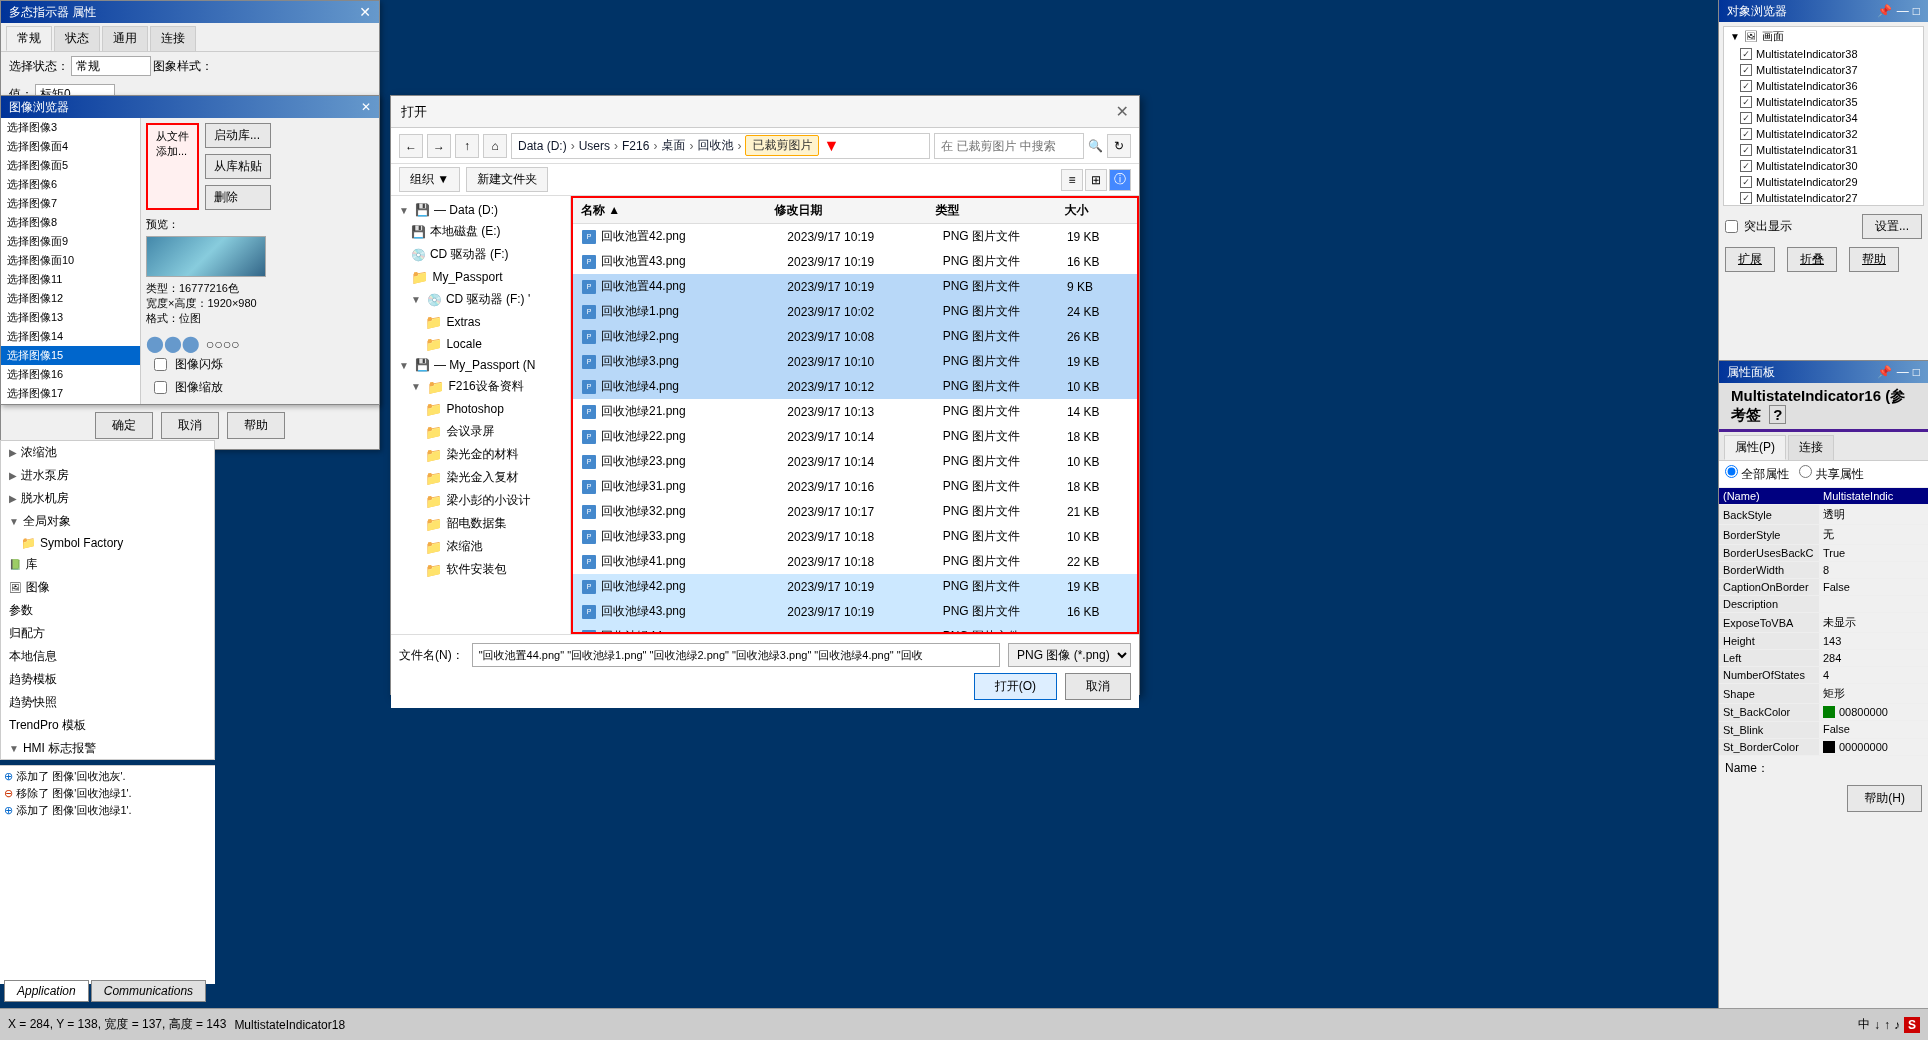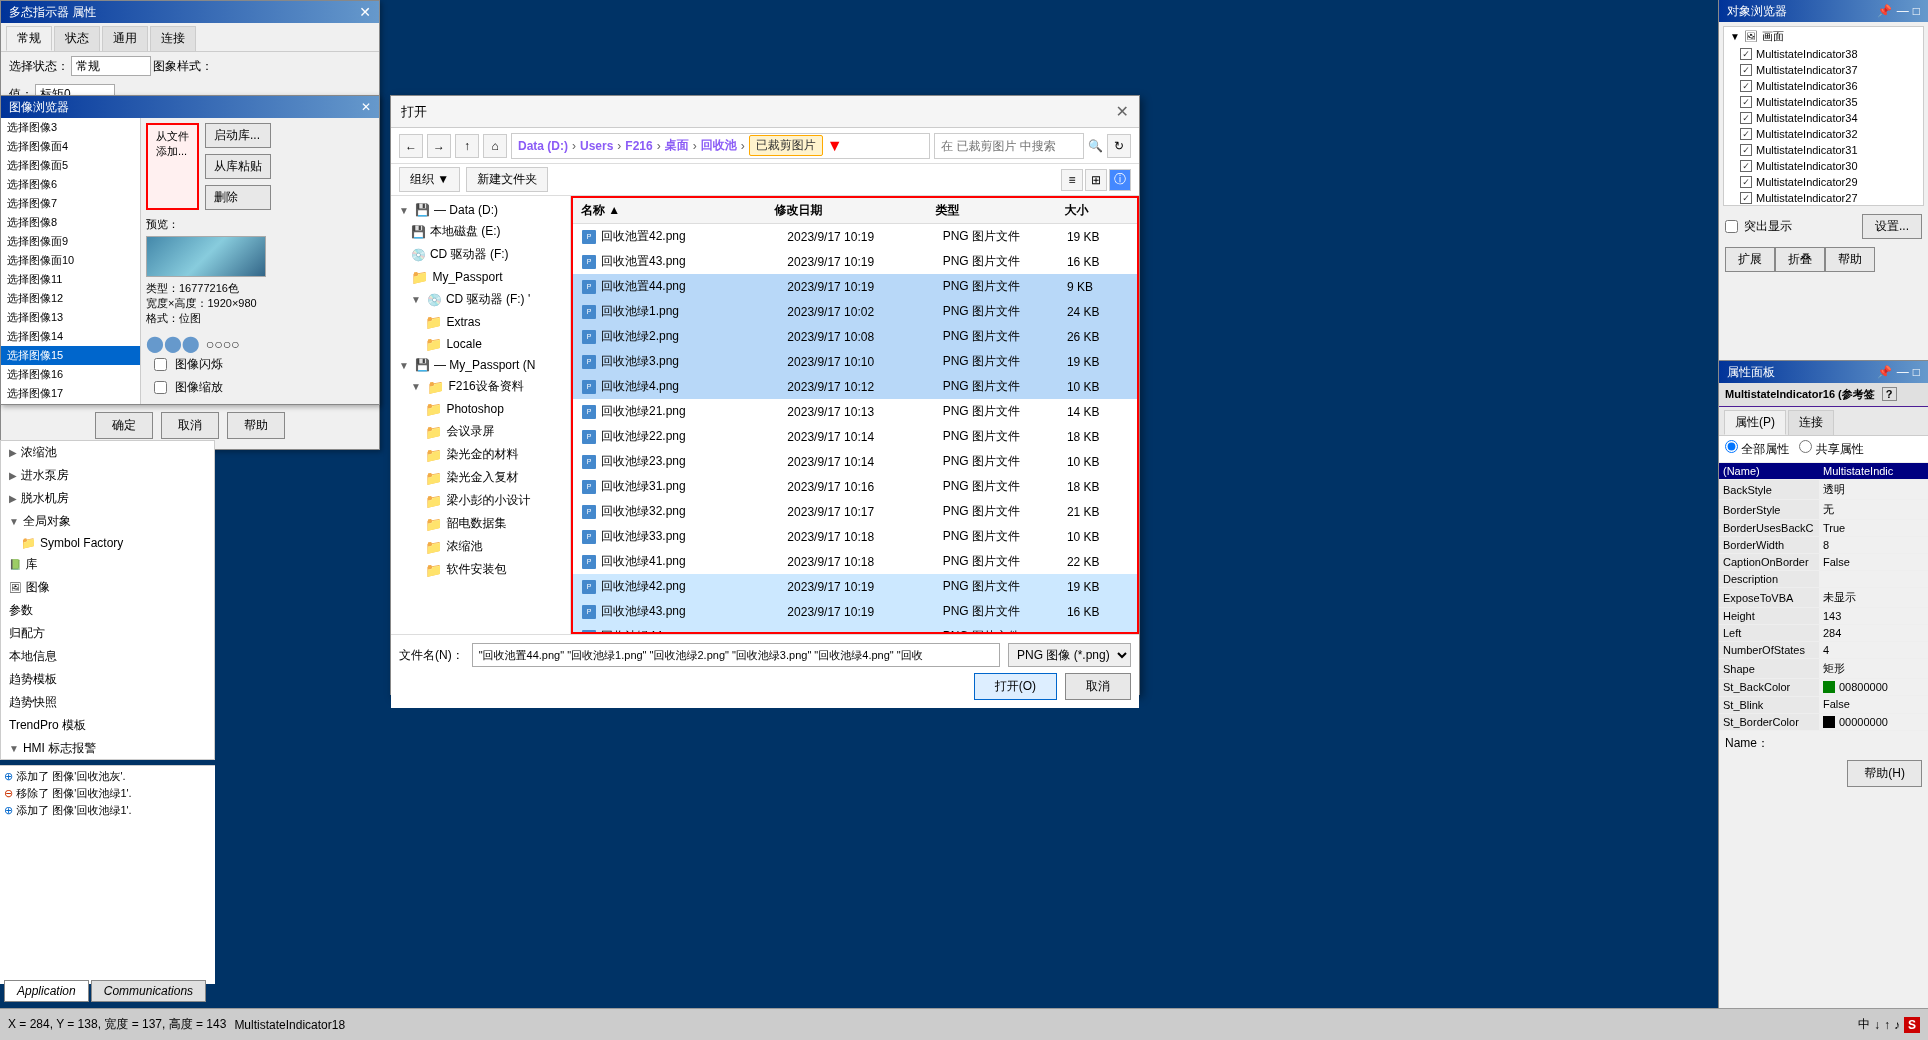--- a/index.html
+++ b/index.html
@@ -240,21 +240,21 @@
       display: flex;
       align-items: center;
       background: white;
       border: 1px solid #ccc;
       height: 26px;
       padding: 0 6px;
       gap: 4px;
       font-size: 12px;
     }
 
-    .breadcrumb-item { cursor: pointer; color: #8b5cf6; font-weight: bold; }
+    .breadcrumb-item { cursor: pointer; color: #0f172a; }
     .breadcrumb-sep { color: #666; }
     .breadcrumb-current {
       background: #fff3cd;
       border: 1px solid #ffaa00;
       padding: 1px 6px;
       border-radius: 2px;
       color: #333;
     }
     .breadcrumb-arrow {
       color: red;
@@ -503,25 +503,25 @@
       background: linear-gradient(to right, #003399, #6699cc);
       color: white;
       display: flex;
       align-items: center;
       padding: 0 8px;
       font-size: 12px;
       justify-content: space-between;
     }
 
     .props-subtitle {
-      padding: 4px 6px;
-      font-size: 11px;
+      padding: 4px 12px;
+      font-size: 15px;
       font-weight: bold;
       background: #e0e0e0;
-      border-bottom: 1px solid #4c1d95;
+      border-bottom: 3px solid #4c1d95;
     }
 
     .props-radio-row {
       display: flex;
       padding: 4px 6px;
       gap: 10px;
       background: white;
       border-bottom: 1px solid #eee;
     }
 
@@ -625,21 +625,22 @@
     }
 
     
     .red-box {
       border: 2px solid red;
     }
 
     .expand-section {
       padding: 4px 6px;
       display: flex;
-      gap: 0;
+      gap: 12px;
+      text-decoration: underline;
     }
 
     .expand-btn {
       background: #e8e8e8;
       border: 1px solid #888;
       padding: 3px 12px;
       cursor: pointer;
       font-size: 12px;
     }
   </style>

